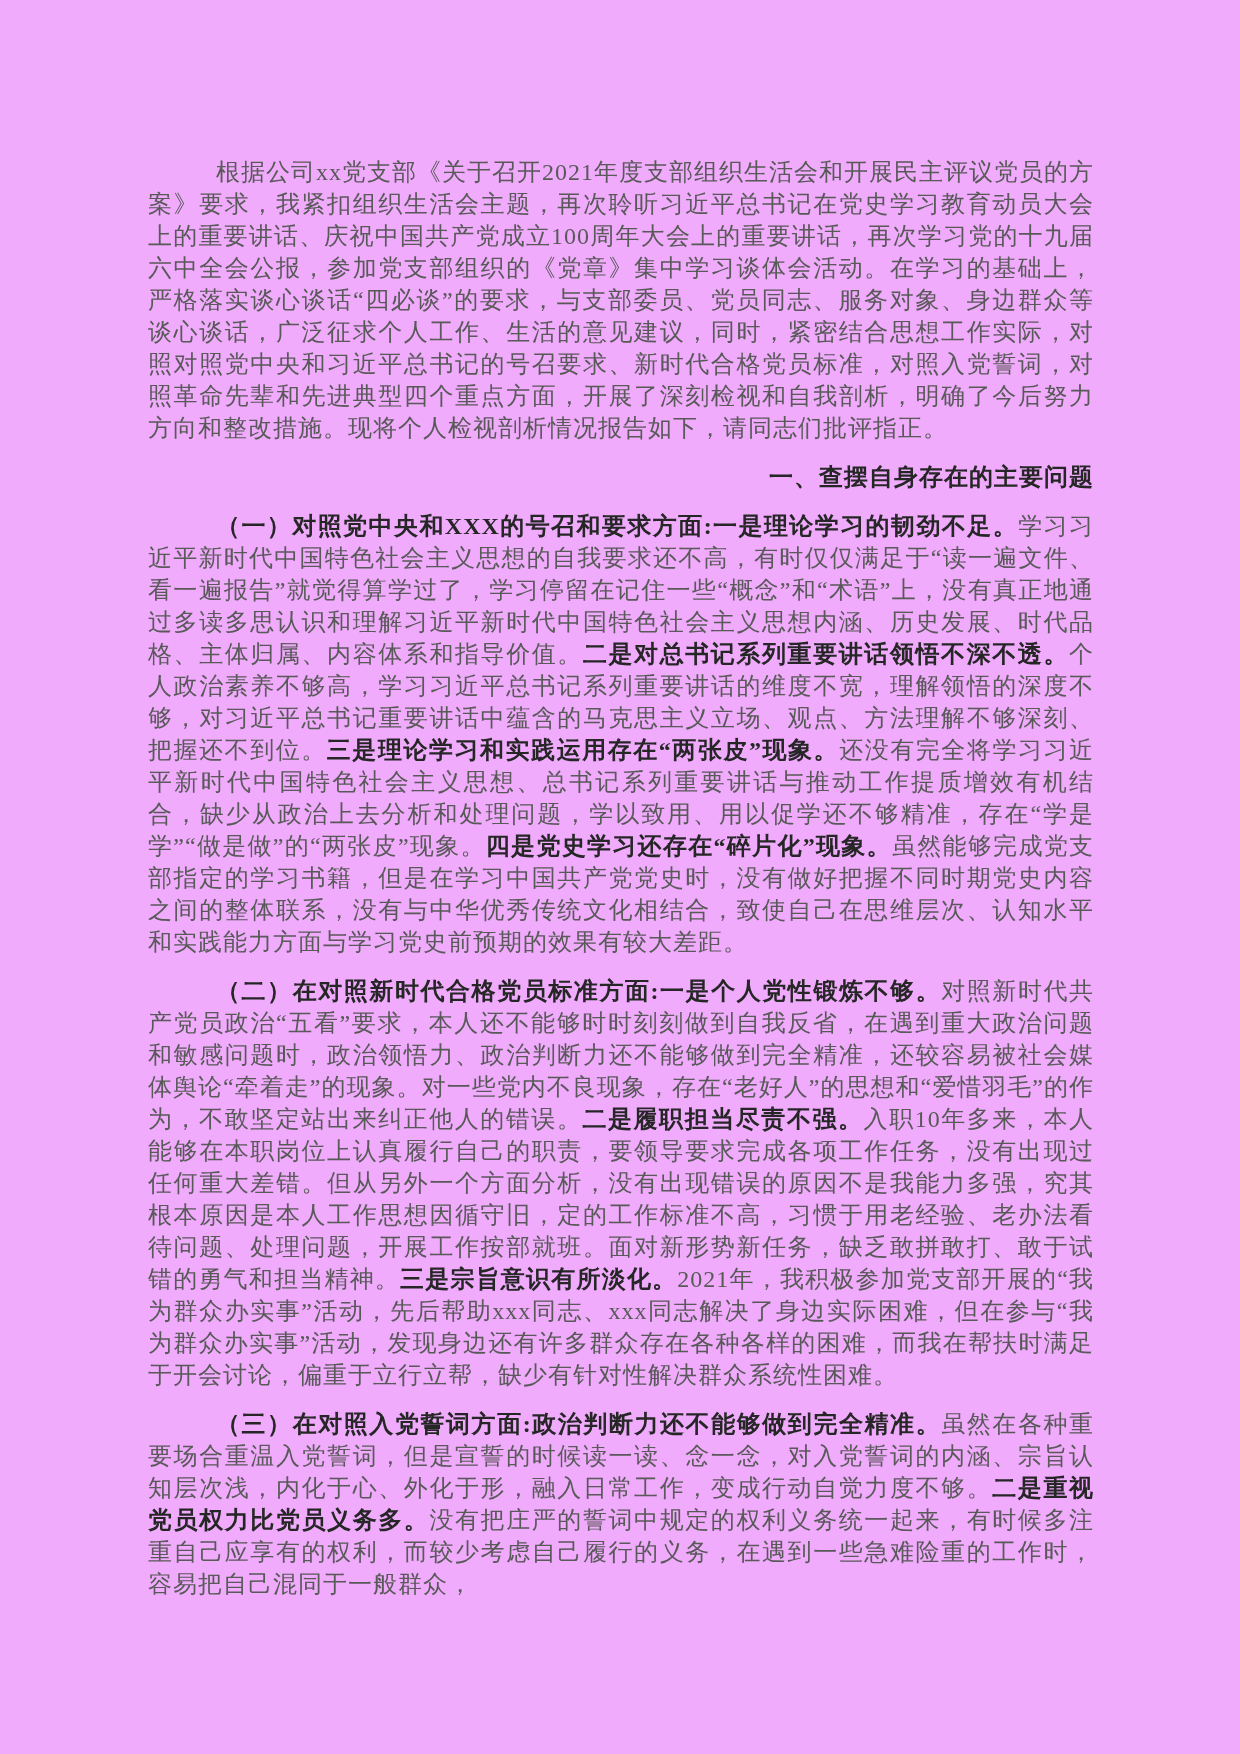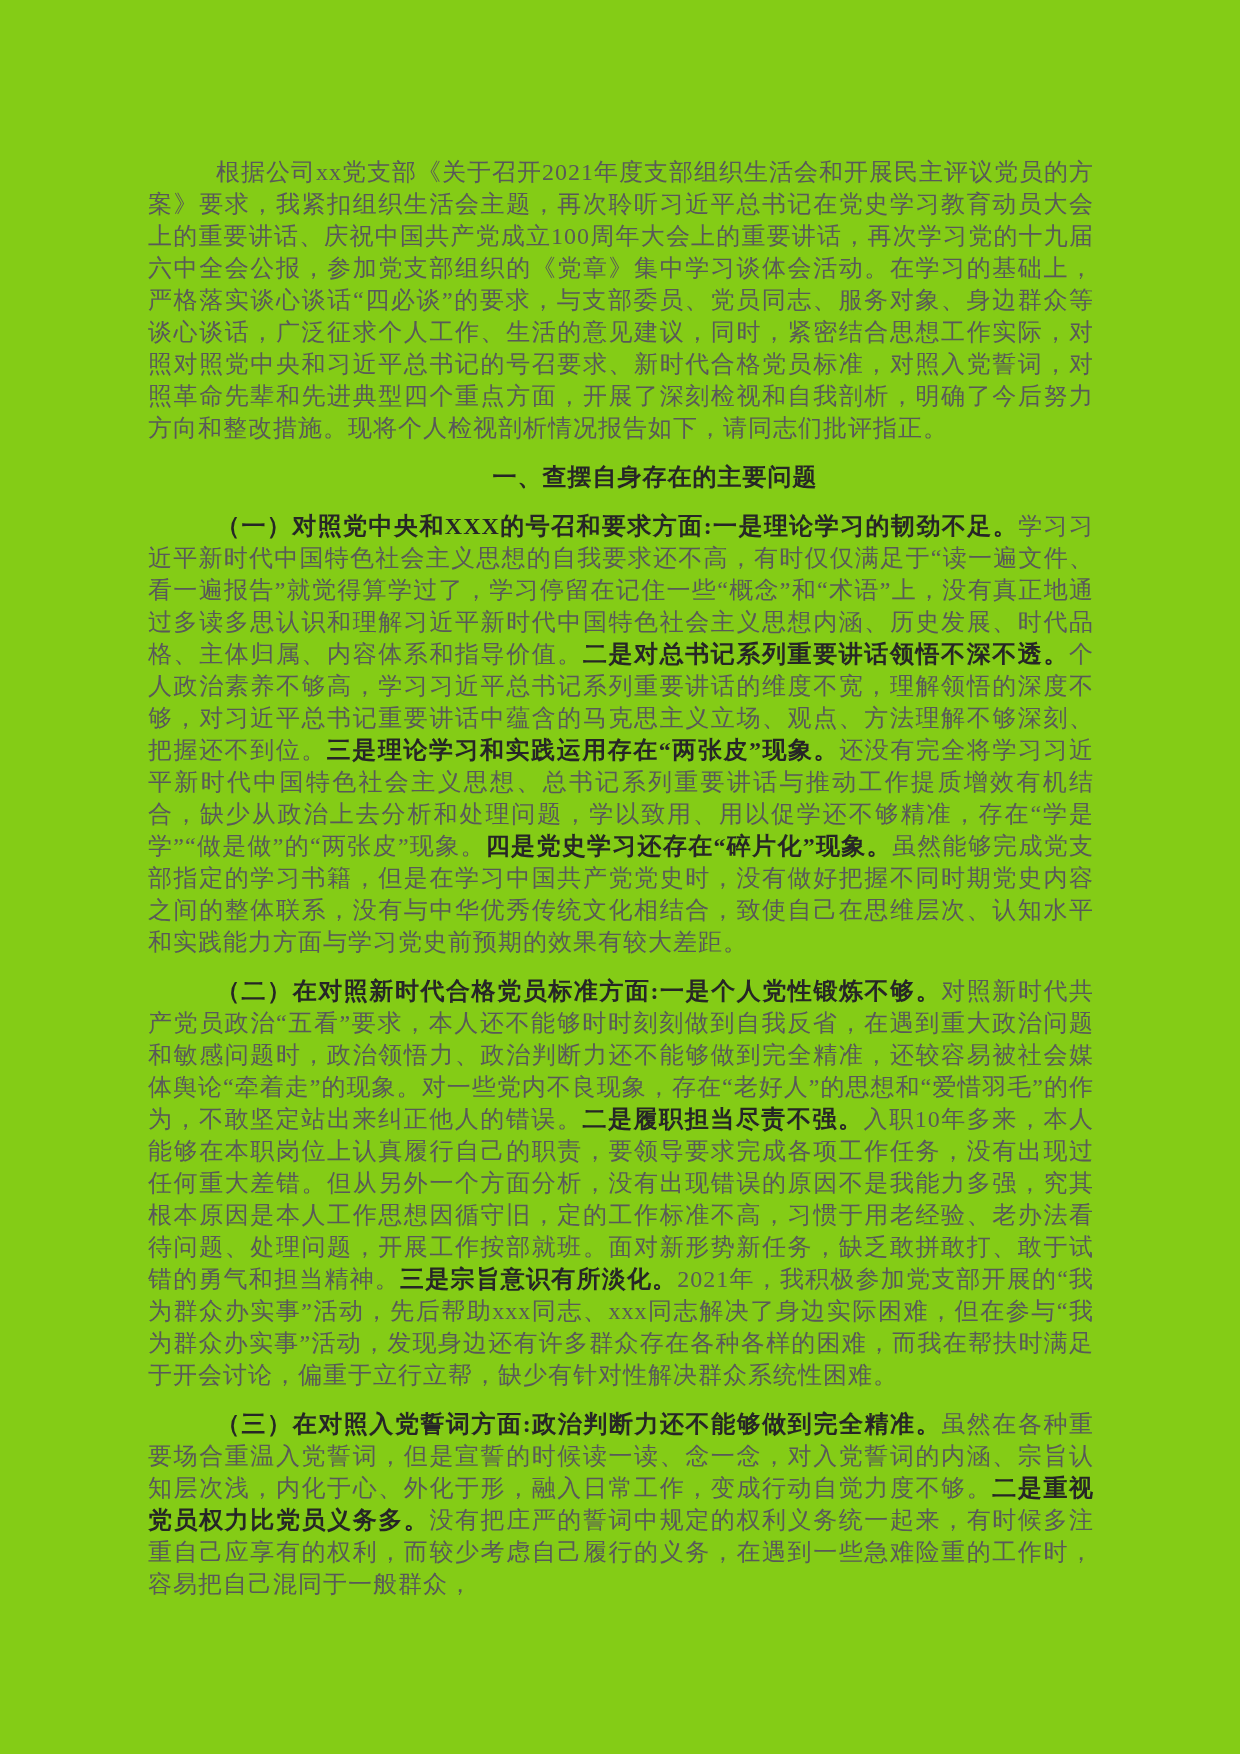--- a/index.html
+++ b/index.html
@@ -4,21 +4,21 @@
 <style>
   html, body {
     margin: 0;
     padding: 0;
     background: #ffffff;
   }
   .page {
     position: relative;
     width: 1240px;
     height: 1754px;
-    background: #84cc16;
+    background: #f0abfc;
     overflow: hidden;
     font-family: "Liberation Serif", "DejaVu Serif", serif;
   }
   .content {
     position: absolute;
     left: 148px;
     top: 156px;
     width: 946px;
   }
   .para {
@@ -35,21 +35,21 @@
   .para + .para {
     margin-top: 17px;
   }
   .para strong {
     font-weight: bold;
     color: #262626;
   }
   .para.heading {
     font-weight: bold;
     color: #262626;
-    text-align: center;
+    text-align: right;
   }
 </style>
 </head>
 <body>
 
 <div class="page">
   <div class="content" id="doc-root">
       <p class="para body"><span>根据公司xx党支部《关于召开2021年度支部组织生活会和开展民主评议党员的方案》要求，我紧扣组织生活会主题，再次聆听习近平总书记在党史学习教育动员大会上的重要讲话、庆祝中国共产党成立100周年大会上的重要讲话，再次学习党的十九届六中全会公报，参加党支部组织的《党章》集中学习谈体会活动。在学习的基础上，严格落实谈心谈话“四必谈”的要求，与支部委员、党员同志、服务对象、身边群众等谈心谈话，广泛征求个人工作、生活的意见建议，同时，紧密结合思想工作实际，对照对照党中央和习近平总书记的号召要求、新时代合格党员标准，对照入党誓词，对照革命先辈和先进典型四个重点方面，开展了深刻检视和自我剖析，明确了今后努力方向和整改措施。现将个人检视剖析情况报告如下，请同志们批评指正。</span></p>
       <p class="para heading"><strong>一、查摆自身存在的主要问题</strong></p>
       <p class="para body"><strong>（一）对照党中央和XXX的号召和要求方面:一是理论学习的韧劲不足。</strong><span>学习习近平新时代中国特色社会主义思想的自我要求还不高，有时仅仅满足于“读一遍文件、看一遍报告”就觉得算学过了，学习停留在记住一些“概念”和“术语”上，没有真正地通过多读多思认识和理解习近平新时代中国特色社会主义思想内涵、历史发展、时代品格、主体归属、内容体系和指导价值。</span><strong>二是对总书记系列重要讲话领悟不深不透。</strong><span>个人政治素养不够高，学习习近平总书记系列重要讲话的维度不宽，理解领悟的深度不够，对习近平总书记重要讲话中蕴含的马克思主义立场、观点、方法理解不够深刻、把握还不到位。</span><strong>三是理论学习和实践运用存在“两张皮”现象。</strong><span>还没有完全将学习习近平新时代中国特色社会主义思想、总书记系列重要讲话与推动工作提质增效有机结合，缺少从政治上去分析和处理问题，学以致用、用以促学还不够精准，存在“学是学”“做是做”的“两张皮”现象。</span><strong>四是党史学习还存在“碎片化”现象。</strong><span>虽然能够完成党支部指定的学习书籍，但是在学习中国共产党党史时，没有做好把握不同时期党史内容之间的整体联系，没有与中华优秀传统文化相结合，致使自己在思维层次、认知水平和实践能力方面与学习党史前预期的效果有较大差距。</span></p>

